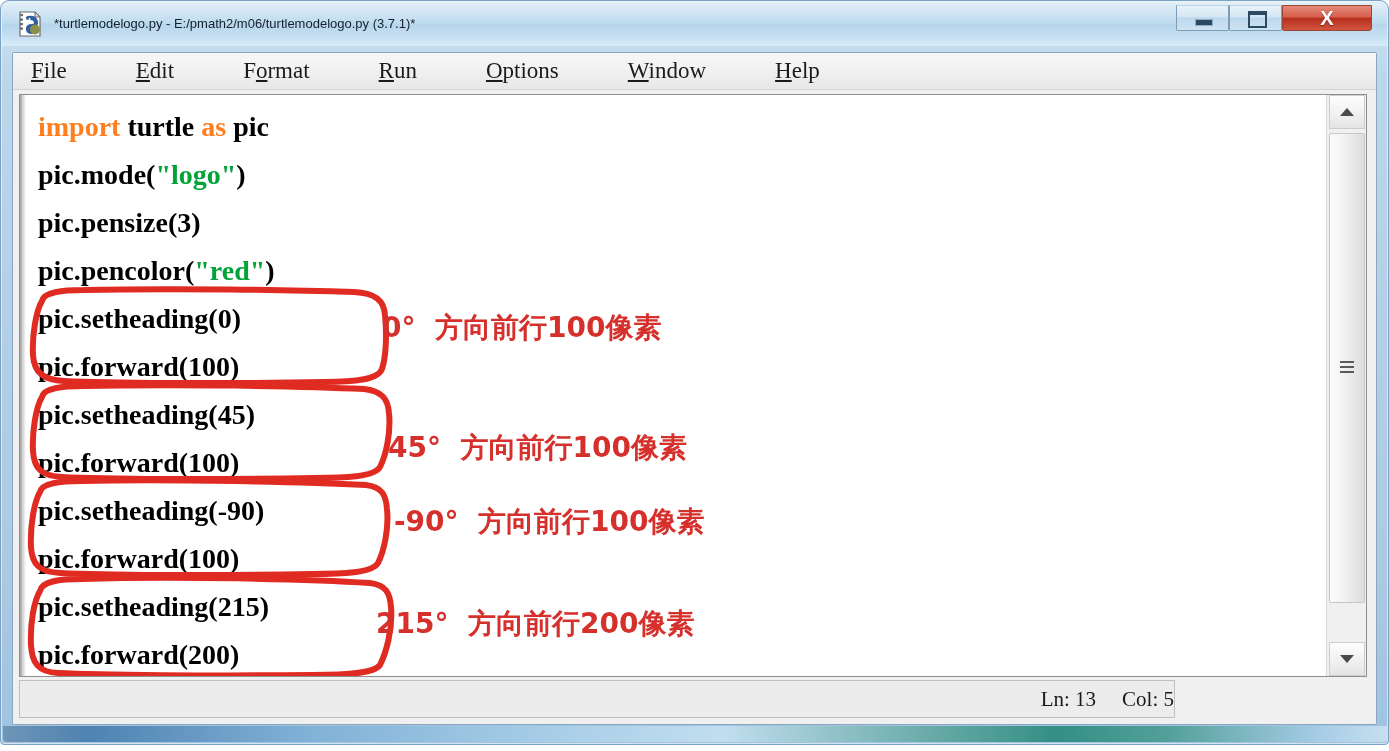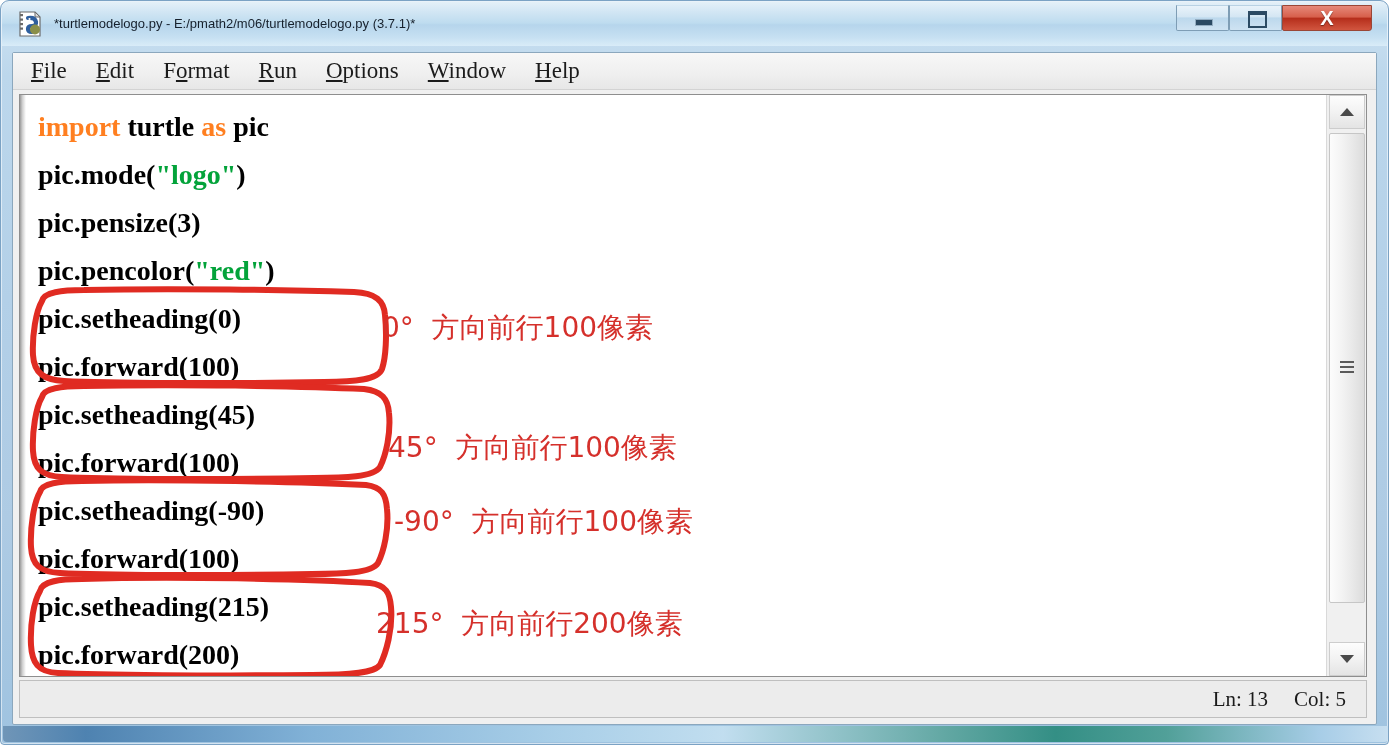--- a/index.html
+++ b/index.html
@@ -131,20 +131,21 @@
   #menu-bar {
     position: absolute;
     left: 0; top: 0;
     width: 100%; height: 37px;
     background: linear-gradient(180deg,#f7f7f7 0%,#efefef 60%,#e7e7e7 100%);
     border-bottom: 1px solid #d3d3d3;
     box-sizing: border-box;
     display: flex;
     align-items: center;
     padding-left: 18px;
+    gap: 40px;
   }
   .menu-item {
     font-family: "Liberation Serif", serif;
     font-size: 23px;
     color: #1b1b1b;
     margin-right: 29px;
     white-space: nowrap;
     cursor: default;
     line-height: 26px;
   }
@@ -238,49 +239,48 @@
   }
   #sb-grip i {
     display: block; width: 14px; height: 2px;
     background: #5a5a5a; margin-bottom: 3px;
   }
 
   
   #status-bar {
     position: absolute;
     left: 6px; bottom: 6px;
-    width: 1348px; height: 38px;
+    width: 1156px; height: 38px;
     box-sizing: border-box;
     background: #ececec;
     border: 1px solid #bfbfbf;
     display: flex;
     align-items: center;
     justify-content: flex-end;
-    padding-right: 20px;
   }
   .status-cell {
     font-family: "Liberation Serif", serif;
     font-size: 21px;
     color: #1a1a1a;
     margin-left: 26px;
     white-space: nowrap;
   }
 
   
   .anno-box {
     position: absolute;
     pointer-events: none;
   }
   .anno-box svg { display: block; }
 
   
   .anno-text {
     position: absolute;
     font-family: "DejaVu Sans", sans-serif;
-    font-weight: normal;
+    font-weight: bold;
     font-size: 28px;
     color: #d5302b;
     white-space: pre;
     line-height: 34px;
   }
 </style>
 </head>
 <body>
 
 <div id="desktop">

